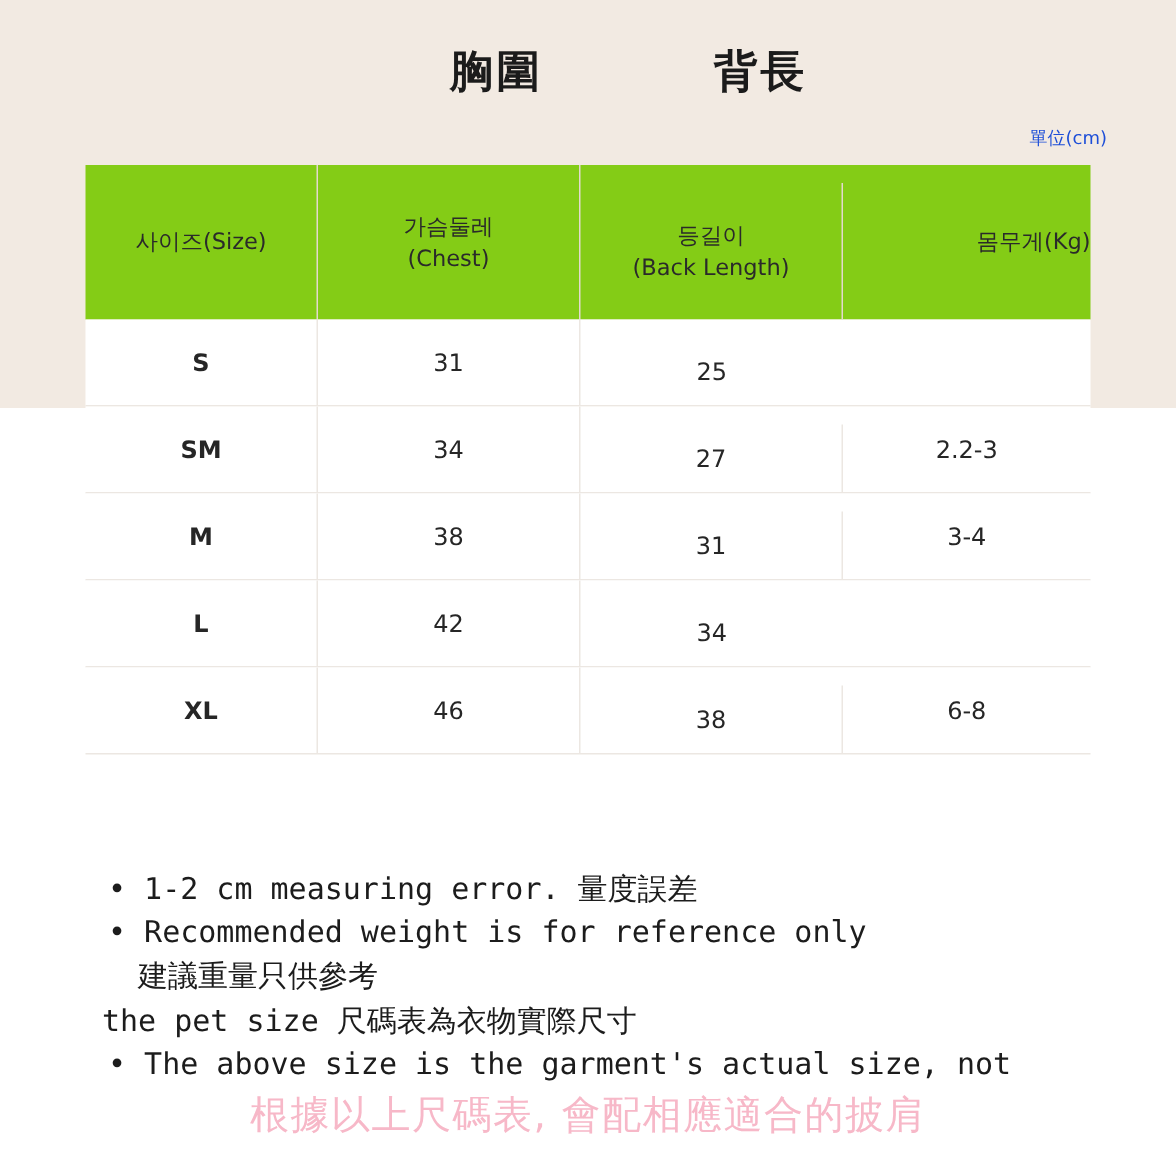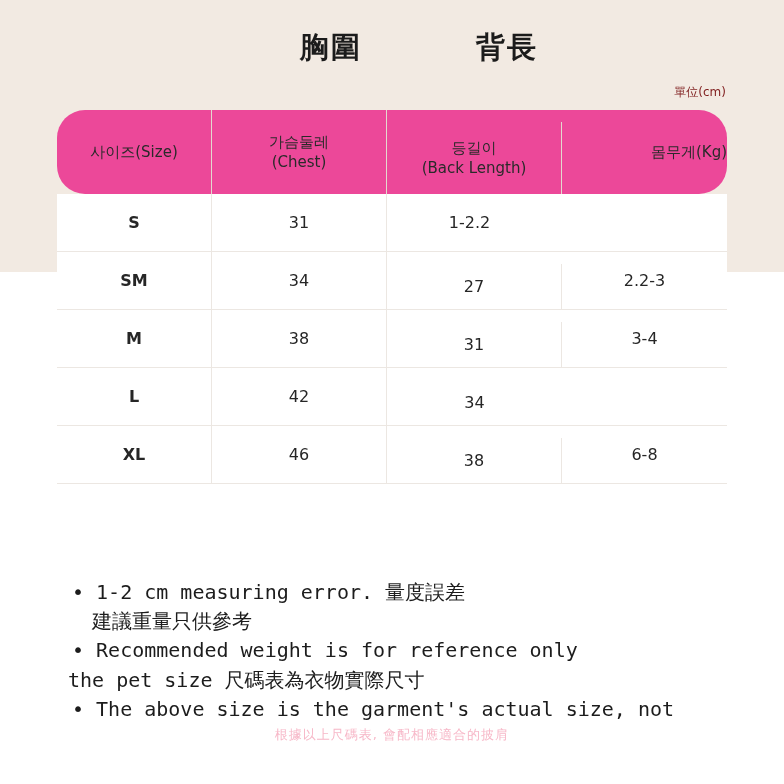--- a/index.html
+++ b/index.html
@@ -52,25 +52,25 @@
     letter-spacing: 2px;
     text-align: center;
   }
   .hd-spacer { width: 198px; }
   .hd-chest { width: 176px; }
   .hd-back { width: 176px; }
   .hd-weight { width: 200px; }
 
   .unit-note {
     position: absolute;
-    right: 58px;
+    right: 46px;
     top: 84px;
     font-family: "DejaVu Sans", sans-serif;
     font-size: 12px;
-    color: #7f1d1d;
+    color: #1d4ed8;
     z-index: 6;
   }
 
   
   .table {
     position: absolute;
     left: 57px;
     top: 110px;
     width: 670px;
     z-index: 6;
@@ -91,23 +91,22 @@
     color: #262626;
     line-height: 1.35;
   }
   .c-size   { width: 155px; }
   .c-chest  { width: 175px; }
   .c-back   { width: 175px; margin-top: 12px; }
   .c-weight { width: 165px; }
 
   
   .row-head {
-    height: 84px;
-    background: #ec4899;
-    border-radius: 28px;
+    height: 103px;
+    background: #84cc16;
   }
   .row-head .cell {
     color: #2a2a2a;
     font-size: 15px;
     border-right: 1px solid #e3d9ce;
     flex-direction: column;
   }
   .row-head .cell:last-child { border-right: none; align-items: flex-end; }
   .row-head .cell .l2 { display: block; }
 
@@ -140,21 +139,21 @@
   .notes .line.indent { margin-left: 20px; }
   .notes .line.wide { margin-left: -4px; }
 
   .pink-note {
     position: absolute;
     left: 0;
     top: 726px;
     width: 784px;
     text-align: center;
     font-family: "DejaVu Sans", sans-serif;
-    font-size: 13px;
+    font-size: 26px;
     color: #f7b8c8;
     letter-spacing: 1px;
   }
 </style>
 </head>
 <body>
 
 <div class="top-band"></div>
 <div class="bottom-white"></div>
 
@@ -183,21 +182,21 @@
     </div>
     <div class="cell c-weight">
       <span>몸무게(Kg)</span>
       <span class="l2"></span>
     </div>
   </div>
 
   <div class="row row-data">
     <div class="cell c-size">S</div>
     <div class="cell c-chest">31</div>
-    <div class="cell c-weight">1-2.2</div>
+    <div class="cell c-back">25</div>
   </div>
 
   <div class="row row-data">
     <div class="cell c-size">SM</div>
     <div class="cell c-chest">34</div>
     <div class="cell c-back">27</div>
     <div class="cell c-weight">2.2-3</div>
   </div>
 
   <div class="row row-data">
@@ -218,19 +217,19 @@
     <div class="cell c-chest">46</div>
     <div class="cell c-back">38</div>
     <div class="cell c-weight">6-8</div>
   </div>
 
 
 </div>
 
 <div class="notes">
   <div class="line">• 1-2 cm measuring error.  量度誤差</div>
+  <div class="line">• Recommended weight is for reference only</div>
   <div class="line indent">建議重量只供參考</div>
-  <div class="line">• Recommended weight is for reference only</div>
   <div class="line wide">the pet size 尺碼表為衣物實際尺寸</div>
   <div class="line">• The above size is the garment's actual size, not</div>
 </div>
 
 <div class="pink-note">根據以上尺碼表, 會配相應適合的披肩</div>
 
 </body></html>

